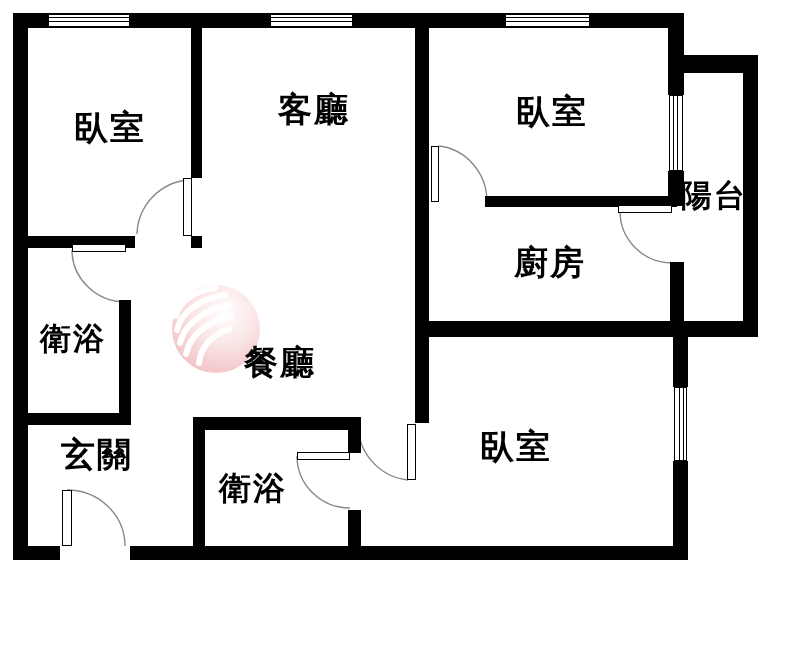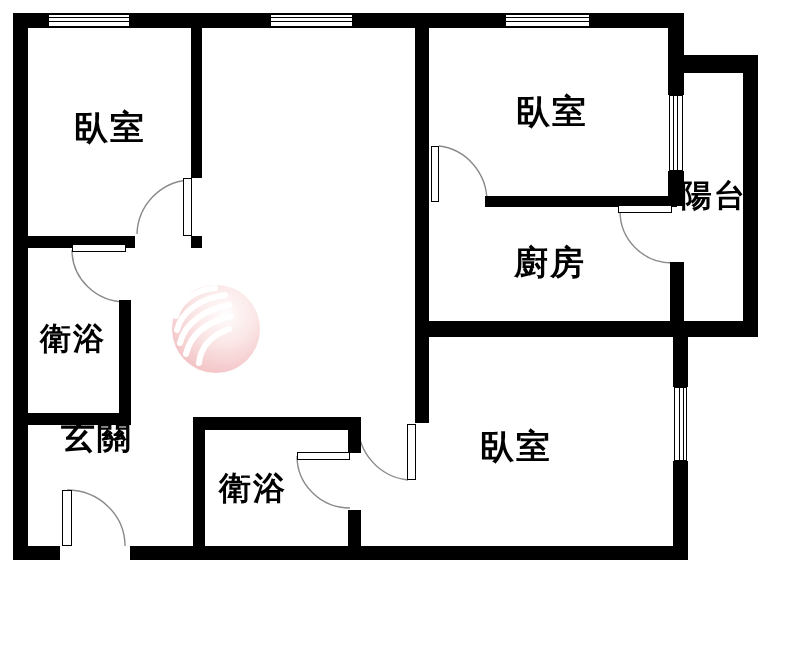--- a/index.html
+++ b/index.html
@@ -99,21 +99,23 @@
 
   <div class="door-leaf" style="left:183px;top:178px;width:9px;height:58px"></div>
   <div class="door-leaf" style="left:72px;top:244px;width:54px;height:8px"></div>
   <div class="door-leaf" style="left:431px;top:146px;width:8px;height:56px"></div>
   <div class="door-leaf" style="left:618px;top:205px;width:54px;height:8px"></div>
   <div class="door-leaf" style="left:407px;top:424px;width:9px;height:56px"></div>
   <div class="door-leaf" style="left:297px;top:452px;width:53px;height:8px"></div>
   <div class="door-leaf" style="left:62px;top:490px;width:10px;height:56px"></div>
 
   <div class="room-label" style="left:110px;top:128px">臥室</div>
+  <div class="room-label" style="left:314px;top:110px">客廳</div>
   <div class="room-label" style="left:552px;top:112px">臥室</div>
   <div class="room-label" style="left:714px;top:196px;font-size:31px">陽台</div>
   <div class="room-label" style="left:550px;top:263px">廚房</div>
   <div class="room-label" style="left:73px;top:339px;font-size:31px">衛浴</div>
-  <div class="room-label" style="left:97px;top:437px">玄關</div>
+  <div class="room-label" style="left:280px;top:363px">餐廳</div>
+  <div class="room-label" style="left:97px;top:455px">玄關</div>
   <div class="room-label" style="left:253px;top:489px;font-size:32px">衛浴</div>
   <div class="room-label" style="left:516px;top:447px">臥室</div>
 
 </div>
 
 </body></html>

